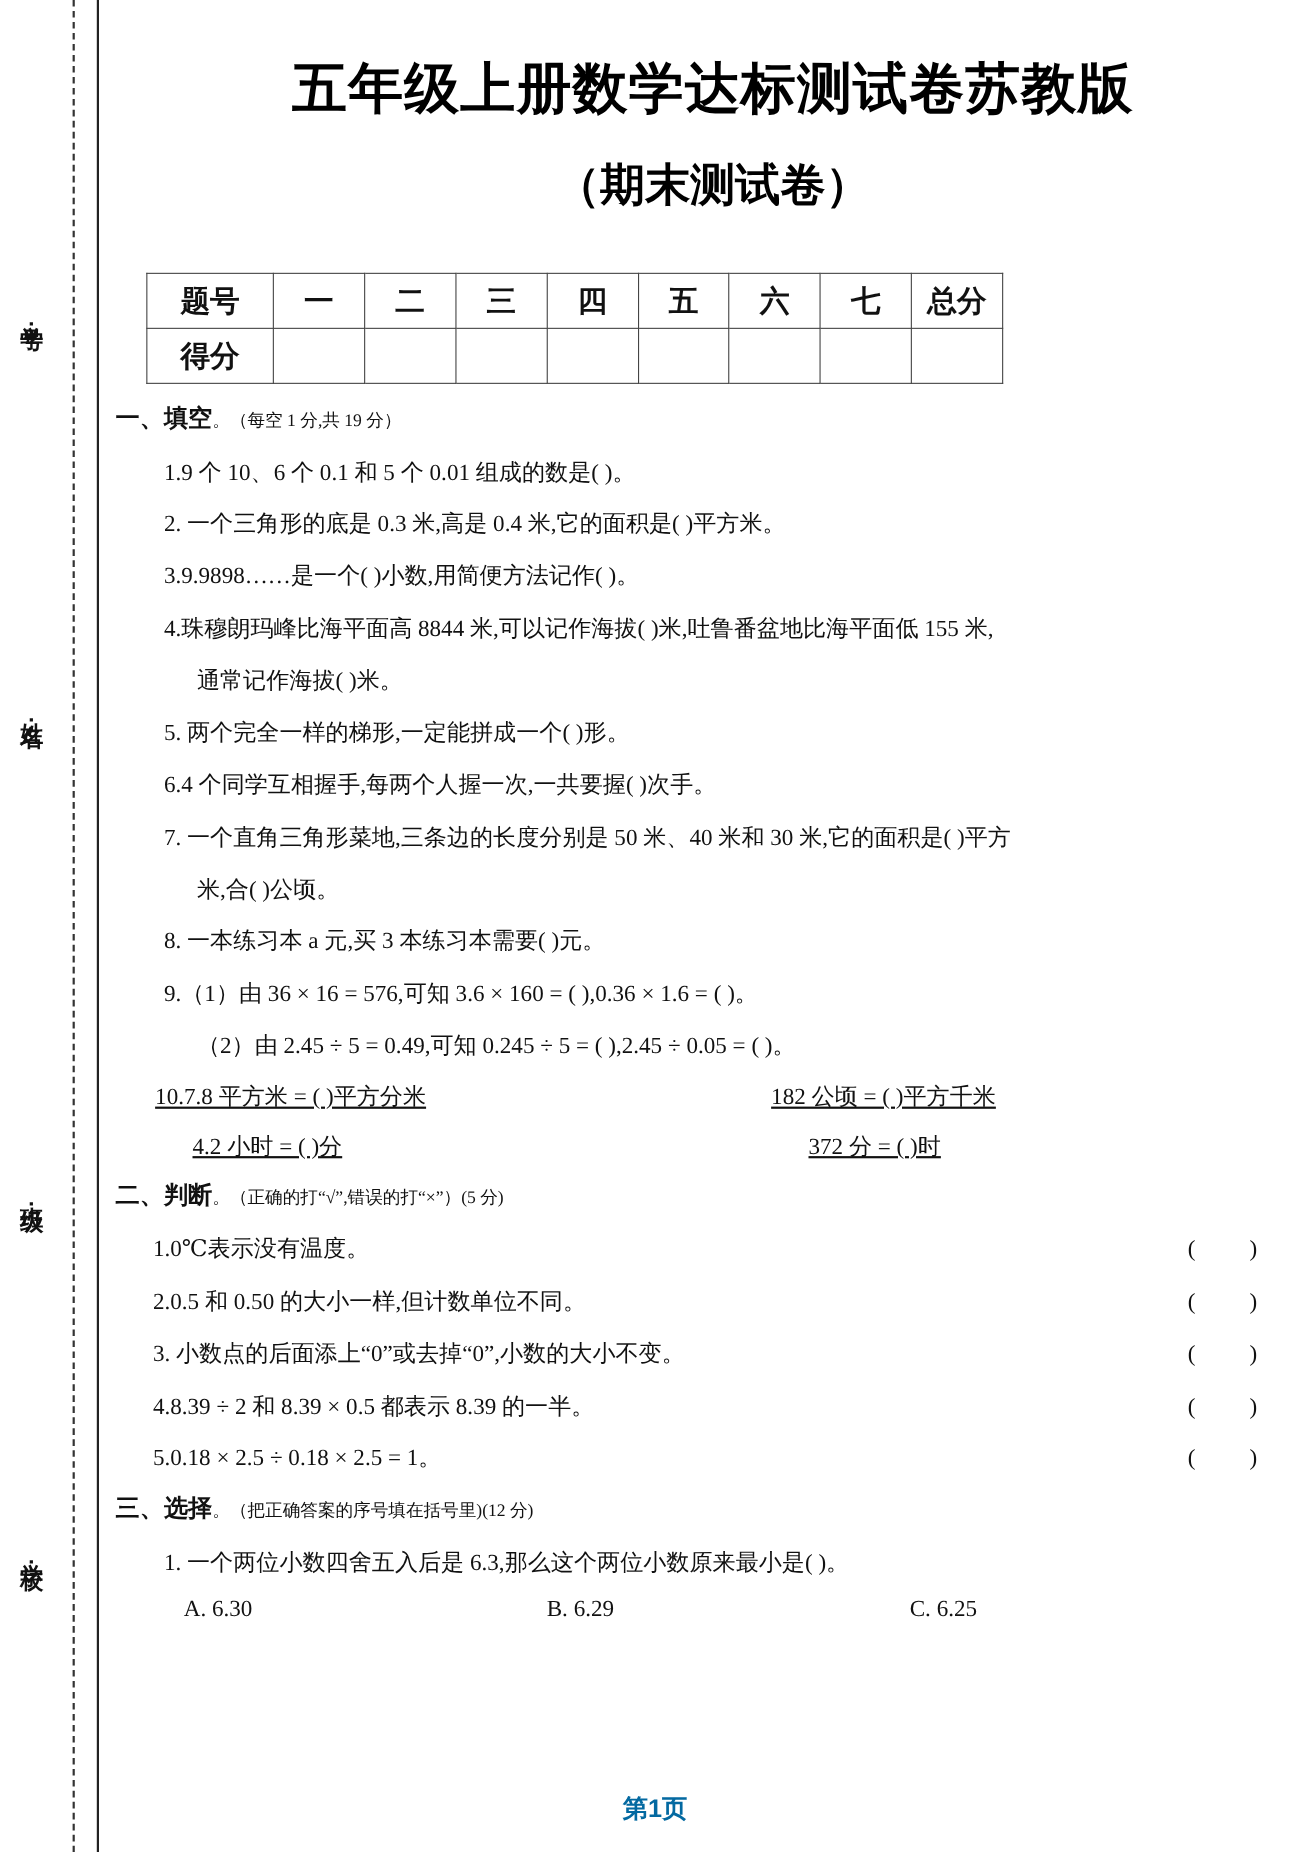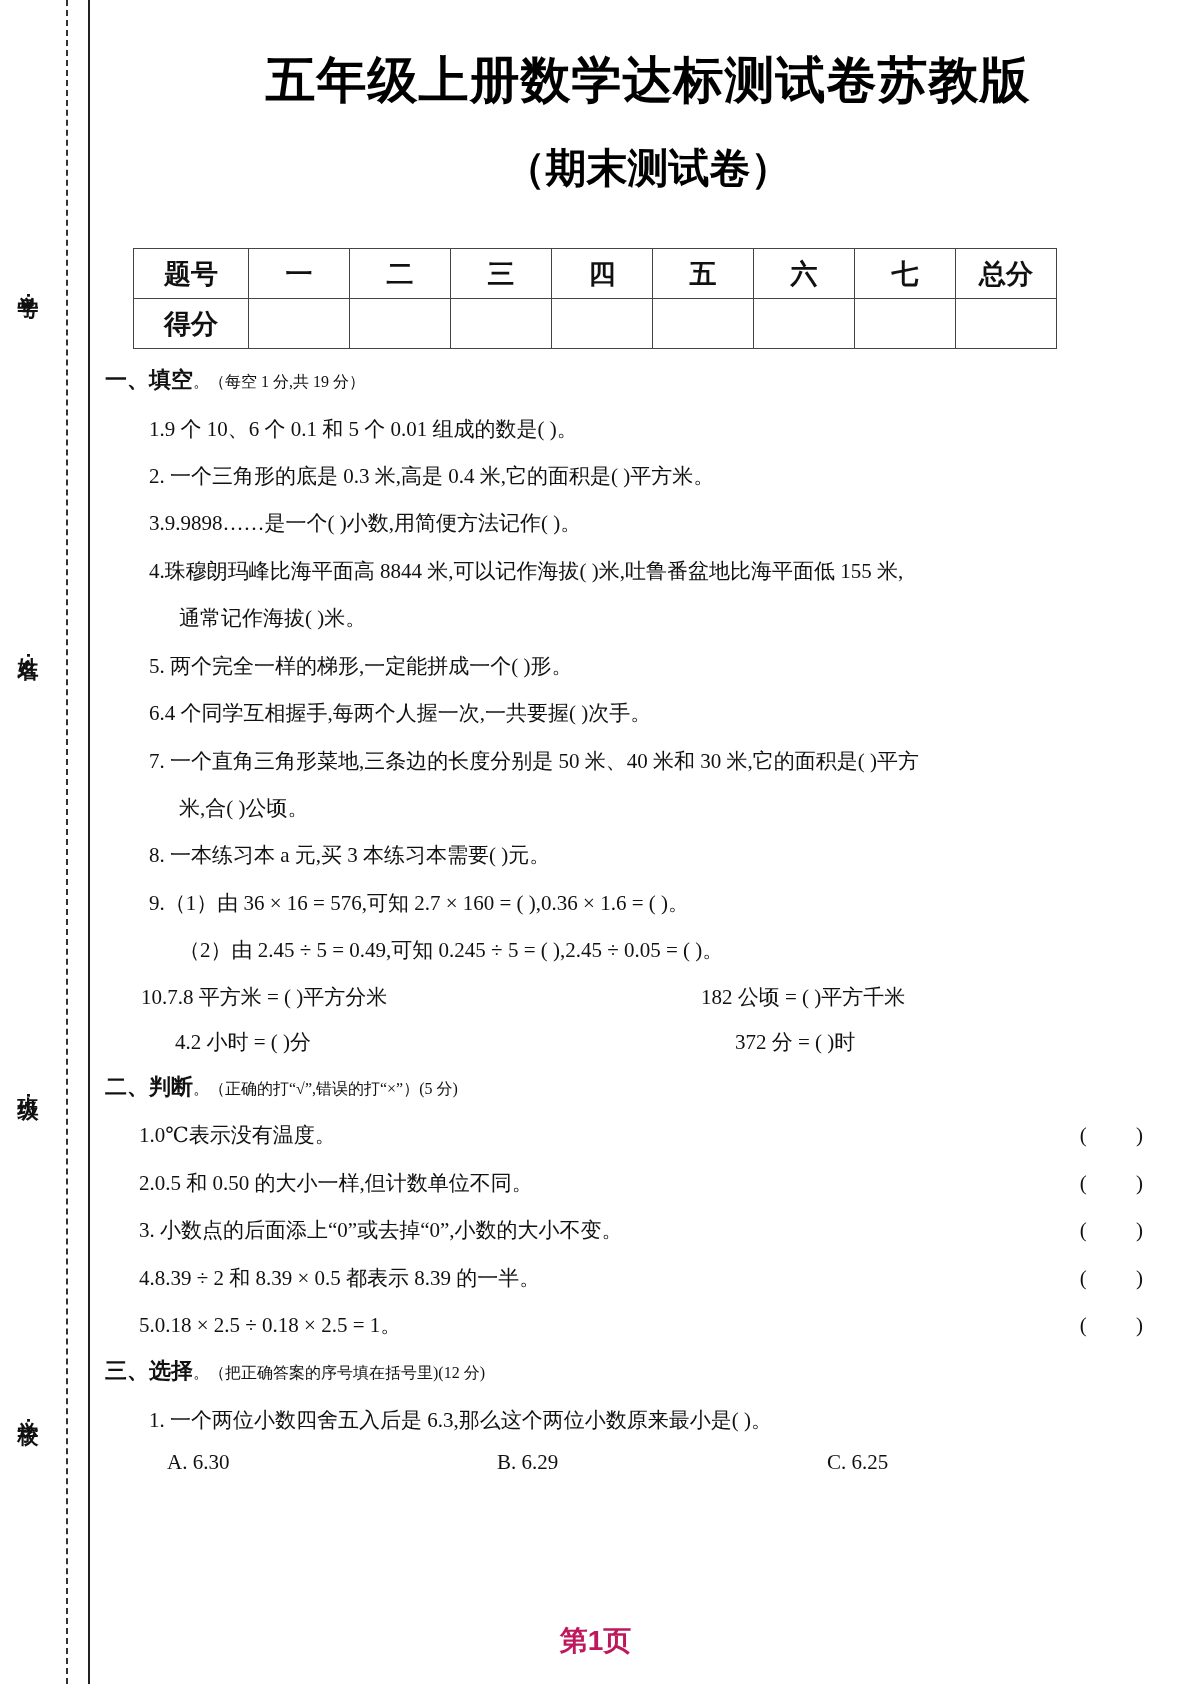--- a/index.html
+++ b/index.html
@@ -65,21 +65,21 @@
     font-size:41px;
     margin:12px;
     padding-top:22px;
     color:#000;
   }
 
   
   table.score{
     border-collapse:collapse;
     margin:52px 0 0 28px;
-    width:924px;
+    width:779px;
     table-layout:fixed;
   }
   table.score td{
     border:1.6px solid #444;
     height:47px;
     text-align:center;
     vertical-align:middle;
     font-family:"Liberation Sans","DejaVu Sans",sans-serif;
     font-weight:bold;
     font-size:27px;
@@ -122,40 +122,41 @@
     font-size:21px;
     letter-spacing:22px;
     padding-right:4px;
   }
 
   
   .conv{
     margin:17px 0 0 36px;
     display:flex;
     font-size:21px;
+    text-decoration:underline;
   }
   .conv .c1{width:560px;}
   .conv.indent .c1{padding-left:34px;}
 
   
   .choices{
     margin:15px 0 0 62px;
     display:flex;
     font-size:21px;
   }
   .choices .ch{width:330px;}
 
   .footer{
     position:absolute;
     left:0;right:0;bottom:24px;
     text-align:center;
     font-family:"Liberation Sans","DejaVu Sans",sans-serif;
     font-weight:bold;
-    font-size:28px;
-    color:#be185d;
+    font-size:23px;
+    color:#0369a1;
   }
 </style>
 </head>
 <body>
 
 <div class="page">
 
   <div class="margin-zone">
     <div class="solid-rule"></div>
     <div class="dashed-rule"></div>
@@ -204,21 +205,21 @@
     <div class="q">1.9 个 10、6 个 0.1 和 5 个 0.01 组成的数是(        )。</div>
     <div class="q">2. 一个三角形的底是 0.3 米,高是 0.4 米,它的面积是(        )平方米。</div>
     <div class="q">3.9.9898……是一个(        )小数,用简便方法记作(        )。</div>
     <div class="q">4.珠穆朗玛峰比海平面高 8844 米,可以记作海拔(        )米,吐鲁番盆地比海平面低 155 米,</div>
     <div class="q cont">通常记作海拔(        )米。</div>
     <div class="q">5. 两个完全一样的梯形,一定能拼成一个(            )形。</div>
     <div class="q">6.4 个同学互相握手,每两个人握一次,一共要握(        )次手。</div>
     <div class="q">7. 一个直角三角形菜地,三条边的长度分别是 50 米、40 米和 30 米,它的面积是(        )平方</div>
     <div class="q cont">米,合(        )公顷。</div>
     <div class="q">8. 一本练习本 a 元,买 3 本练习本需要(        )元。</div>
-    <div class="q">9.（1）由 36 × 16 = 576,可知 2.7 × 160 = (        ),0.36 × 1.6 = (        )。</div>
+    <div class="q">9.（1）由 36 × 16 = 576,可知 3.6 × 160 = (        ),0.36 × 1.6 = (        )。</div>
     <div class="q cont">（2）由 2.45 ÷ 5 = 0.49,可知 0.245 ÷ 5 = (        ),2.45 ÷ 0.05 = (        )。</div>
 
     <div class="conv">
       <div class="c1">10.7.8 平方米 = (        )平方分米</div>
       <div class="c2">182 公顷 = (        )平方千米</div>
     </div>
     <div class="conv indent">
       <div class="c1">4.2 小时 = (        )分</div>
       <div class="c2">372 分 = (        )时</div>
     </div>

